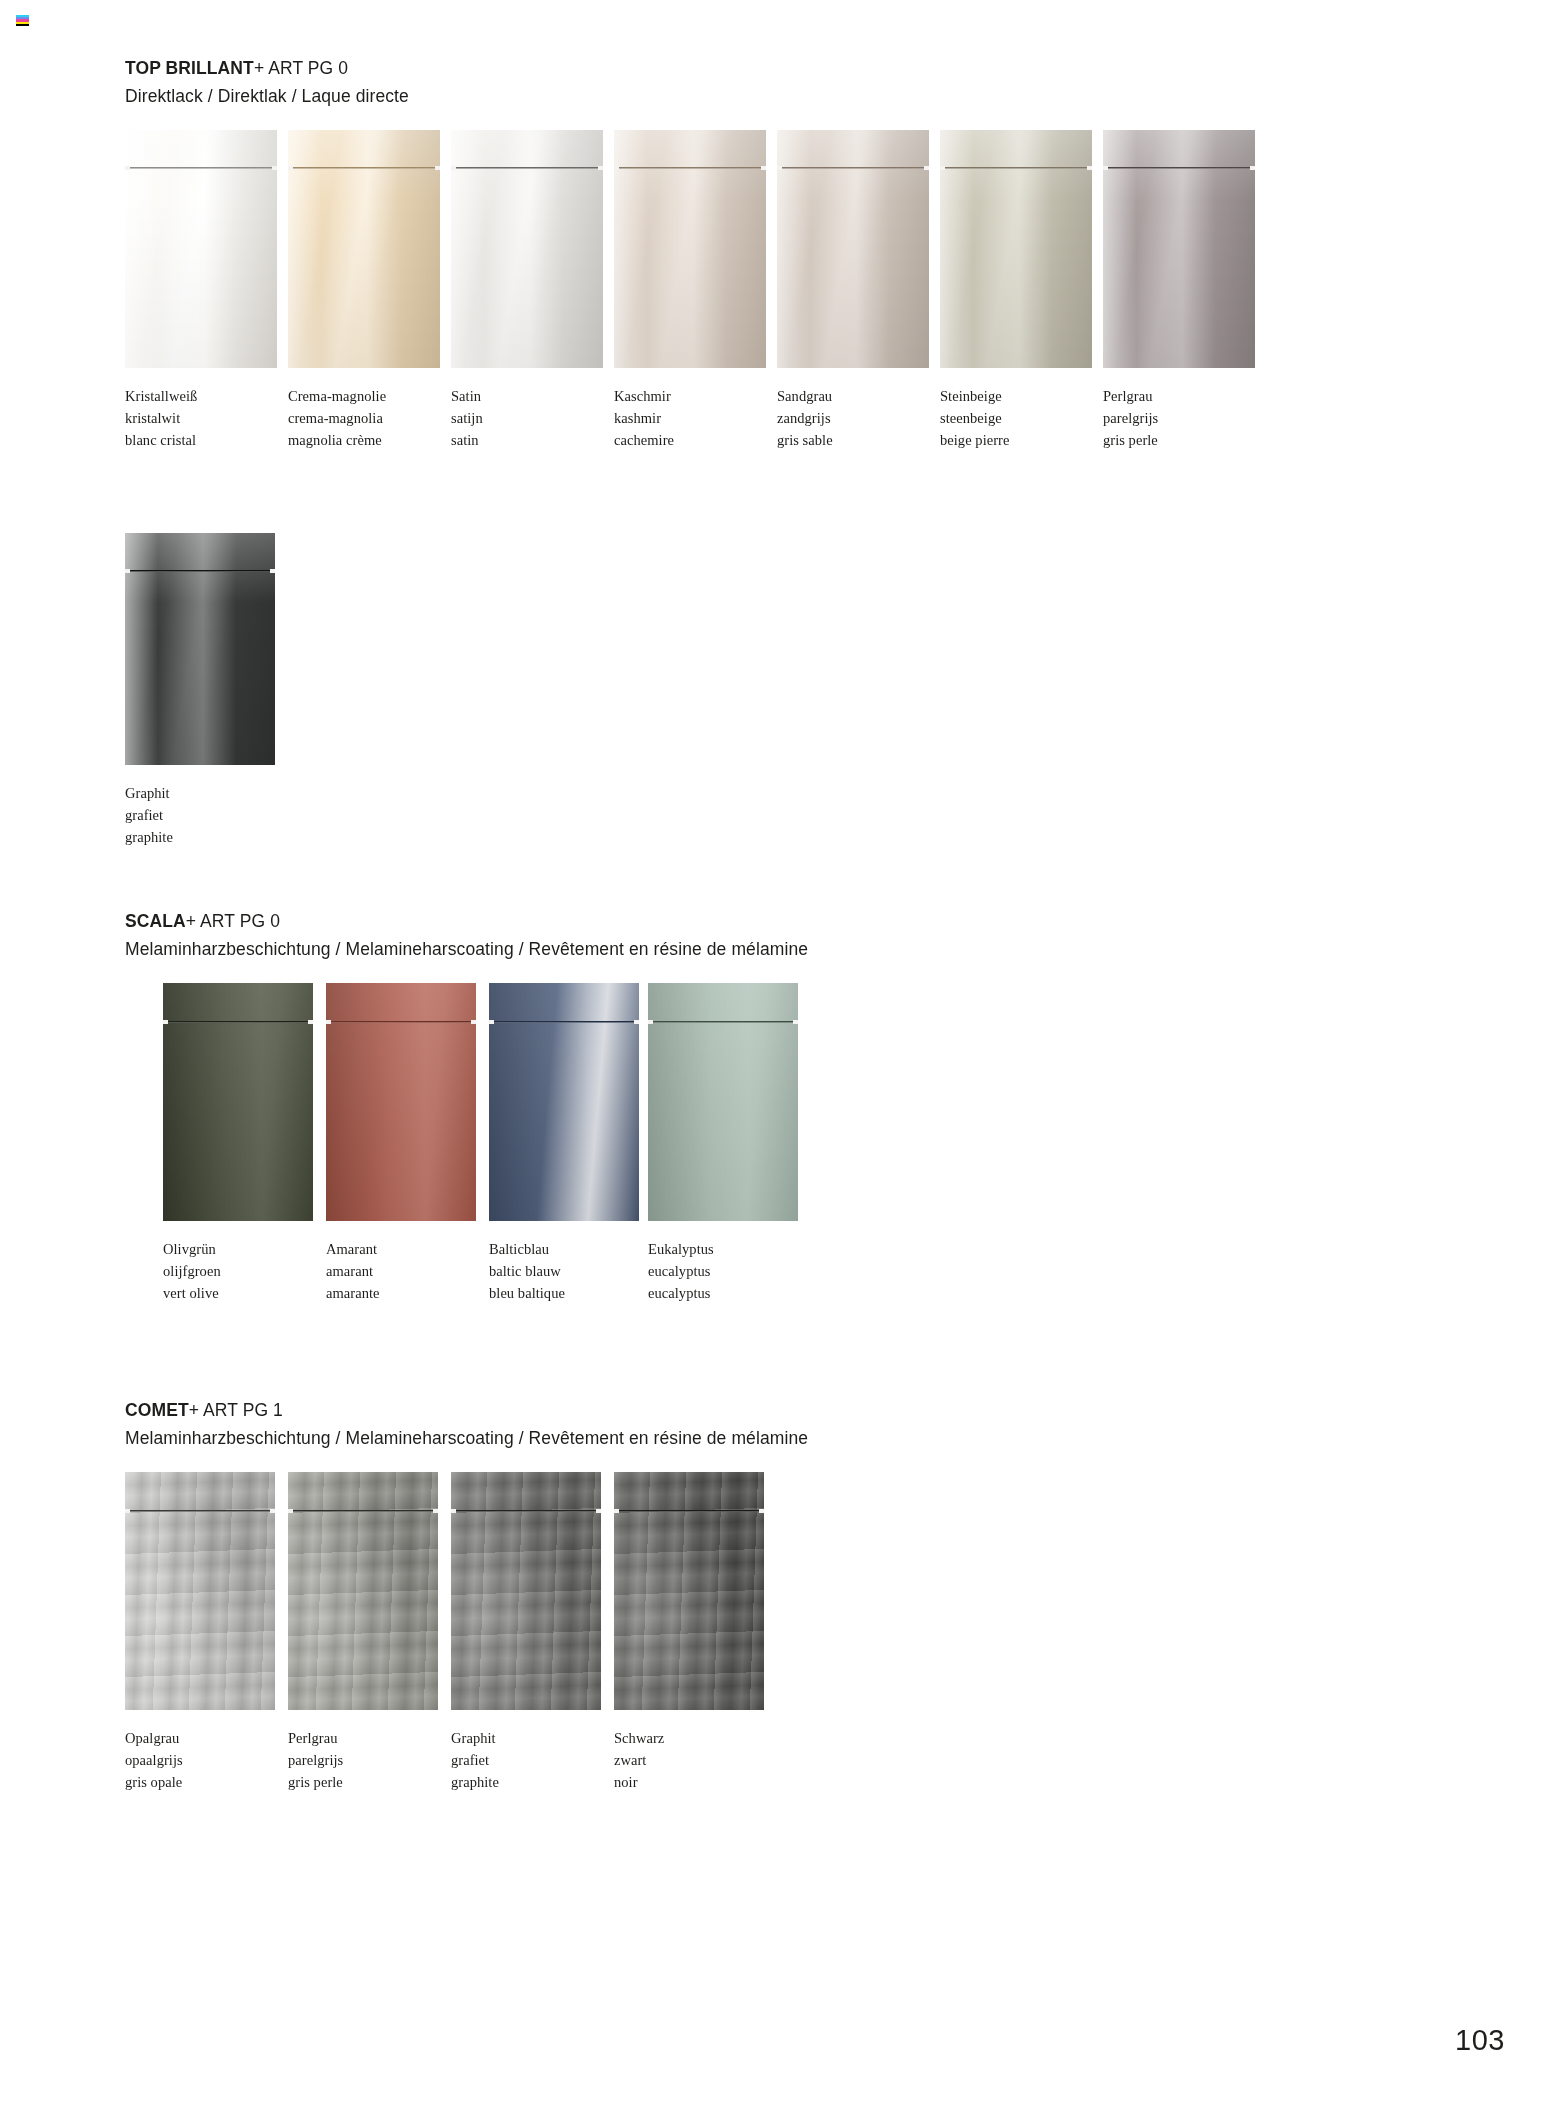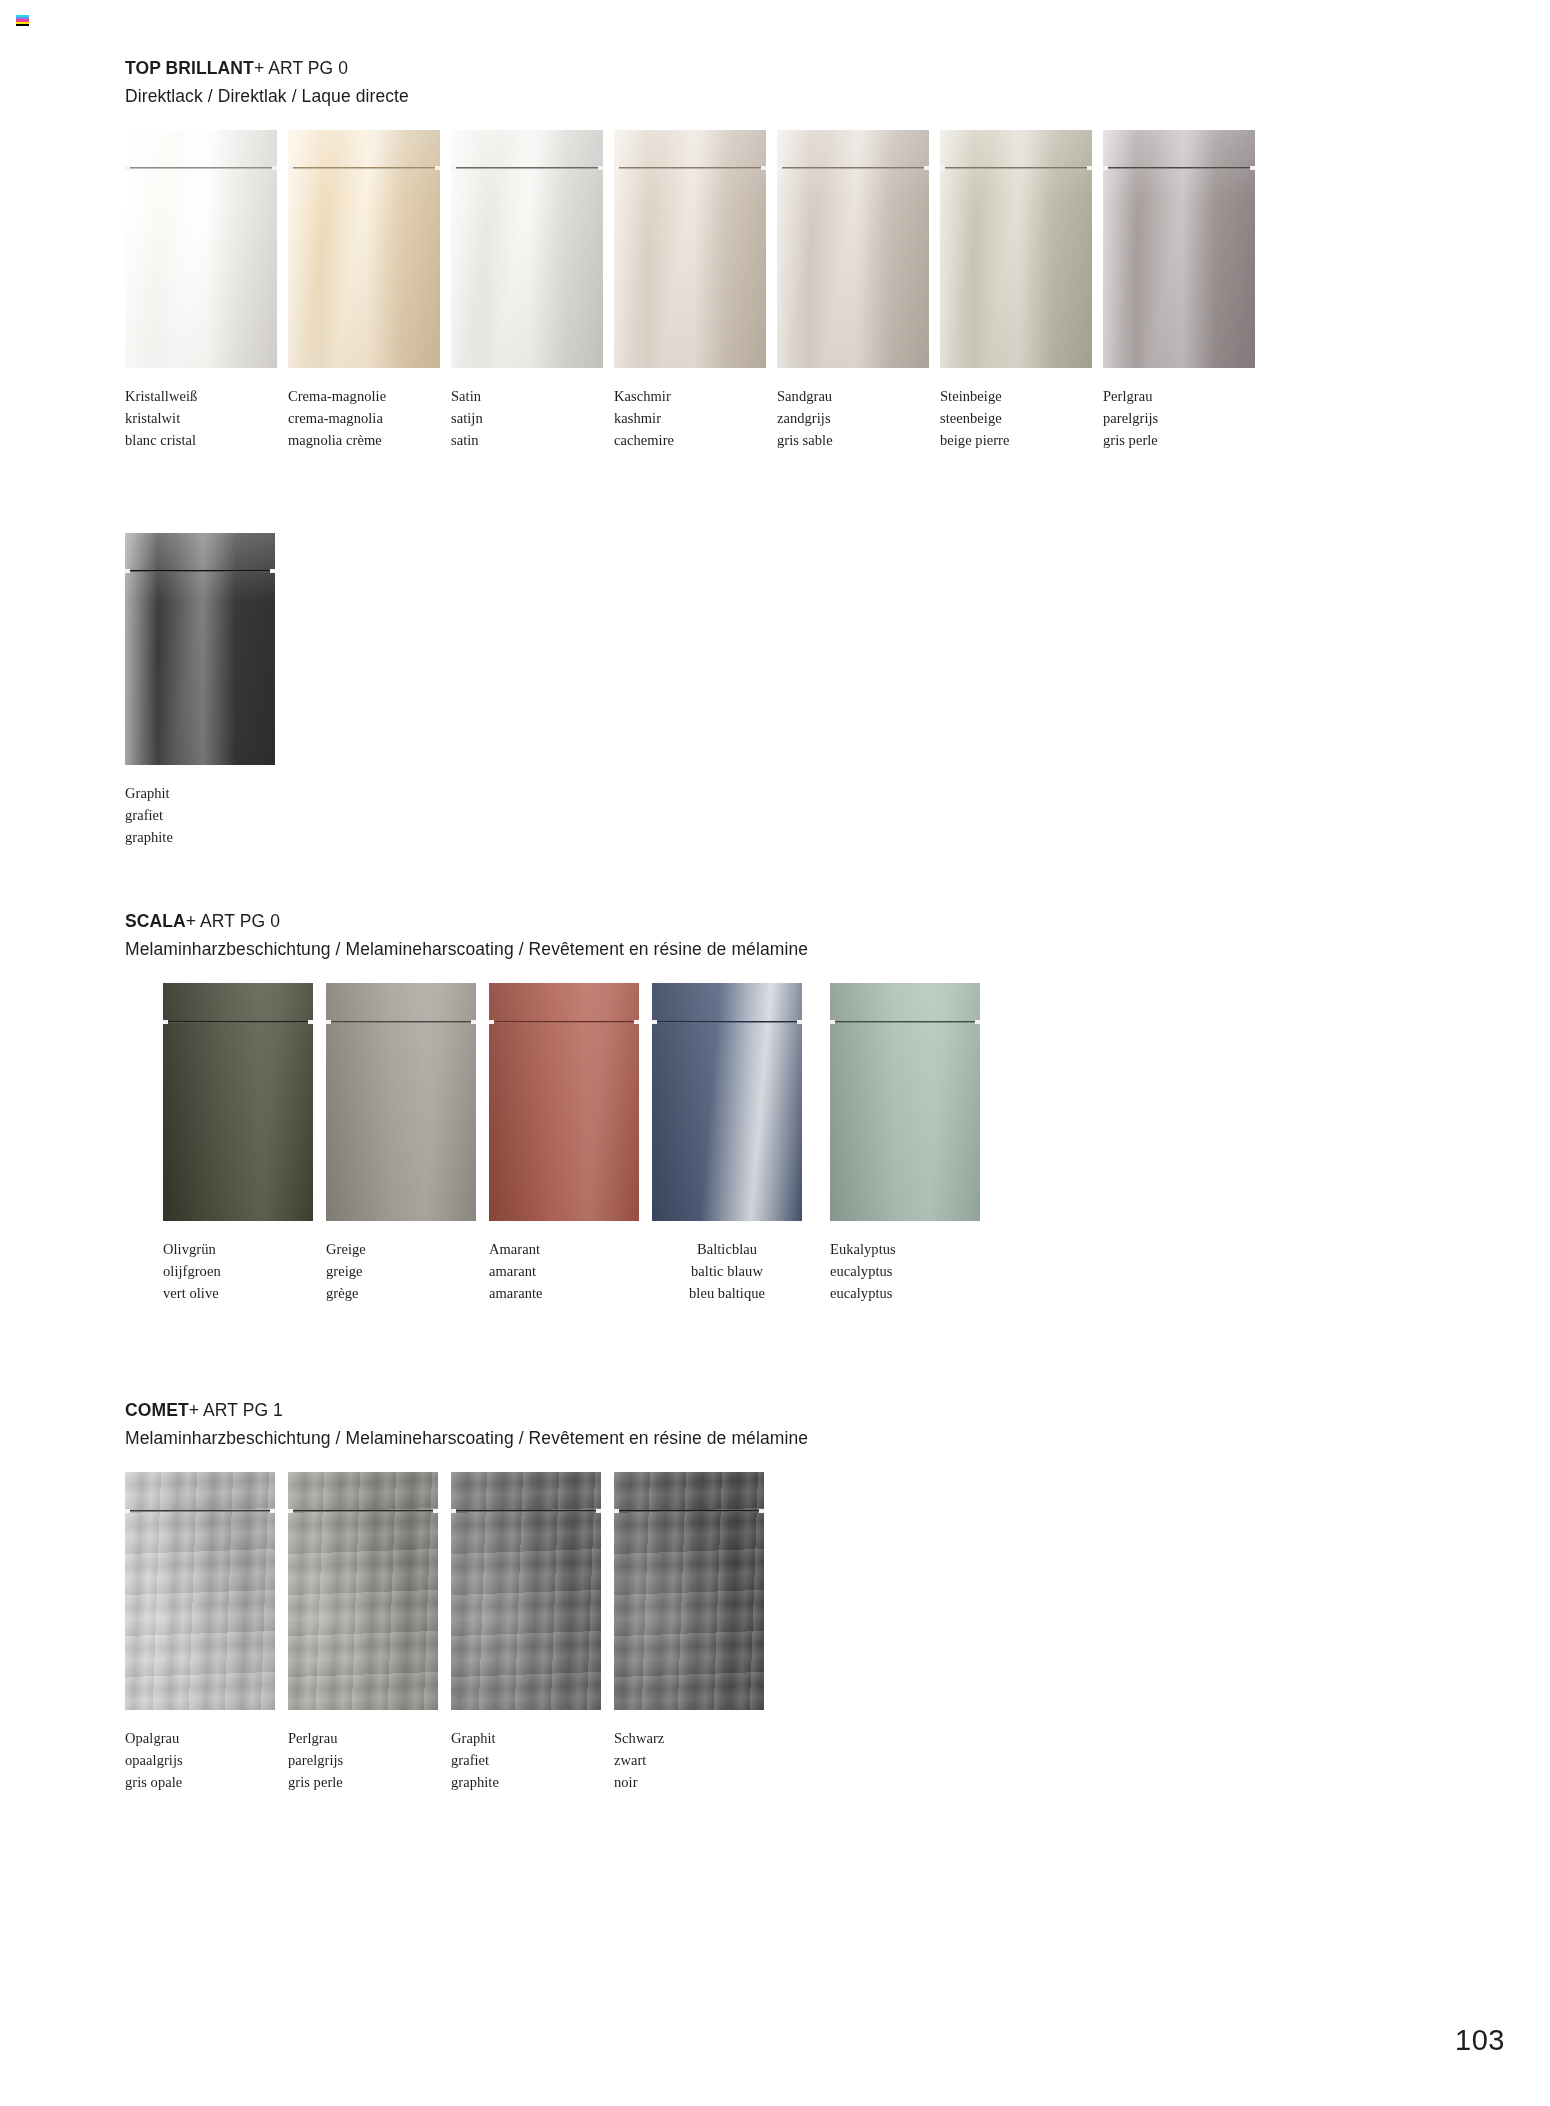--- a/index.html
+++ b/index.html
@@ -283,50 +283,35 @@
               <div class="capR"></div>
             </div>
           </div>
           <div class="labels">
             <div>Olivgrün</div>
             <div>olijfgroen</div>
             <div>vert olive</div>
           </div>
         </div>
         <div class="cell" style="margin-right: 13px;">
-          <div class="door" style="width: 150px; height: 238px; background: linear-gradient(95deg, rgb(150, 145, 136) 0%, rgb(160, 156, 147) 40%, rgb(170, 166, 157) 70%, rgb(160, 156, 147) 100%);">
-            <div class="sheen" style="background: linear-gradient(to right, rgba(0, 0, 0, 0.1) 0%, rgba(255, 255, 255, 0.06) 42%, rgba(255, 255, 255, 0.1) 66%, rgba(0, 0, 0, 0.07) 100%), linear-gradient(rgba(255, 255, 255, 0.1), rgba(0, 0, 0, 0.08));"></div>
-            <div class="rail" style="top: 37px;">
-              <div class="bar" style="background: linear-gradient(rgb(74, 71, 66), rgb(74, 71, 66) 55%, rgba(255, 255, 255, 0.45));"></div>
-              <div class="capL"></div>
-              <div class="capR"></div>
-            </div>
-          </div>
-          <div class="labels">
-            <div>Greige</div>
-            <div>greige</div>
-            <div>grège</div>
-          </div>
-        </div>
-        <div class="cell" style="margin-right: 13px;">
           <div class="door" style="width: 150px; height: 238px; background: linear-gradient(95deg, rgb(157, 79, 65) 0%, rgb(173, 90, 75) 40%, rgb(185, 104, 90) 70%, rgb(173, 90, 75) 100%);">
             <div class="sheen" style="background: linear-gradient(to right, rgba(0, 0, 0, 0.1) 0%, rgba(255, 255, 255, 0.06) 42%, rgba(255, 255, 255, 0.1) 66%, rgba(0, 0, 0, 0.07) 100%), linear-gradient(rgba(255, 255, 255, 0.1), rgba(0, 0, 0, 0.08));"></div>
             <div class="rail" style="top: 37px;">
               <div class="bar" style="background: linear-gradient(rgb(108, 45, 34), rgb(108, 45, 34) 55%, rgba(255, 255, 255, 0.45));"></div>
               <div class="capL"></div>
               <div class="capR"></div>
             </div>
           </div>
           <div class="labels">
             <div>Amarant</div>
             <div>amarant</div>
             <div>amarante</div>
           </div>
         </div>
-        <div class="cell" style="margin-right: 28px; text-align: center;">
+        <div class="cell" style="margin-right: 9px;">
           <div class="door" style="width: 150px; height: 238px; background: linear-gradient(95deg, rgb(65, 80, 108) 0%, rgb(74, 90, 120) 40%, rgba(83, 100, 130, 0.2) 70%, rgb(74, 90, 120) 100%);">
             <div class="sheen" style="background: linear-gradient(to right, rgba(0, 0, 0, 0.1) 0%, rgba(255, 255, 255, 0.06) 42%, rgba(255, 255, 255, 0.1) 66%, rgba(0, 0, 0, 0.07) 100%), linear-gradient(rgba(255, 255, 255, 0.1), rgba(0, 0, 0, 0.08));"></div>
             <div class="rail" style="top: 37px;">
               <div class="bar" style="background: linear-gradient(rgb(32, 45, 66), rgb(32, 45, 66) 55%, rgba(255, 255, 255, 0.45));"></div>
               <div class="capL"></div>
               <div class="capR"></div>
             </div>
           </div>
           <div class="labels">
             <div>Balticblau</div>

